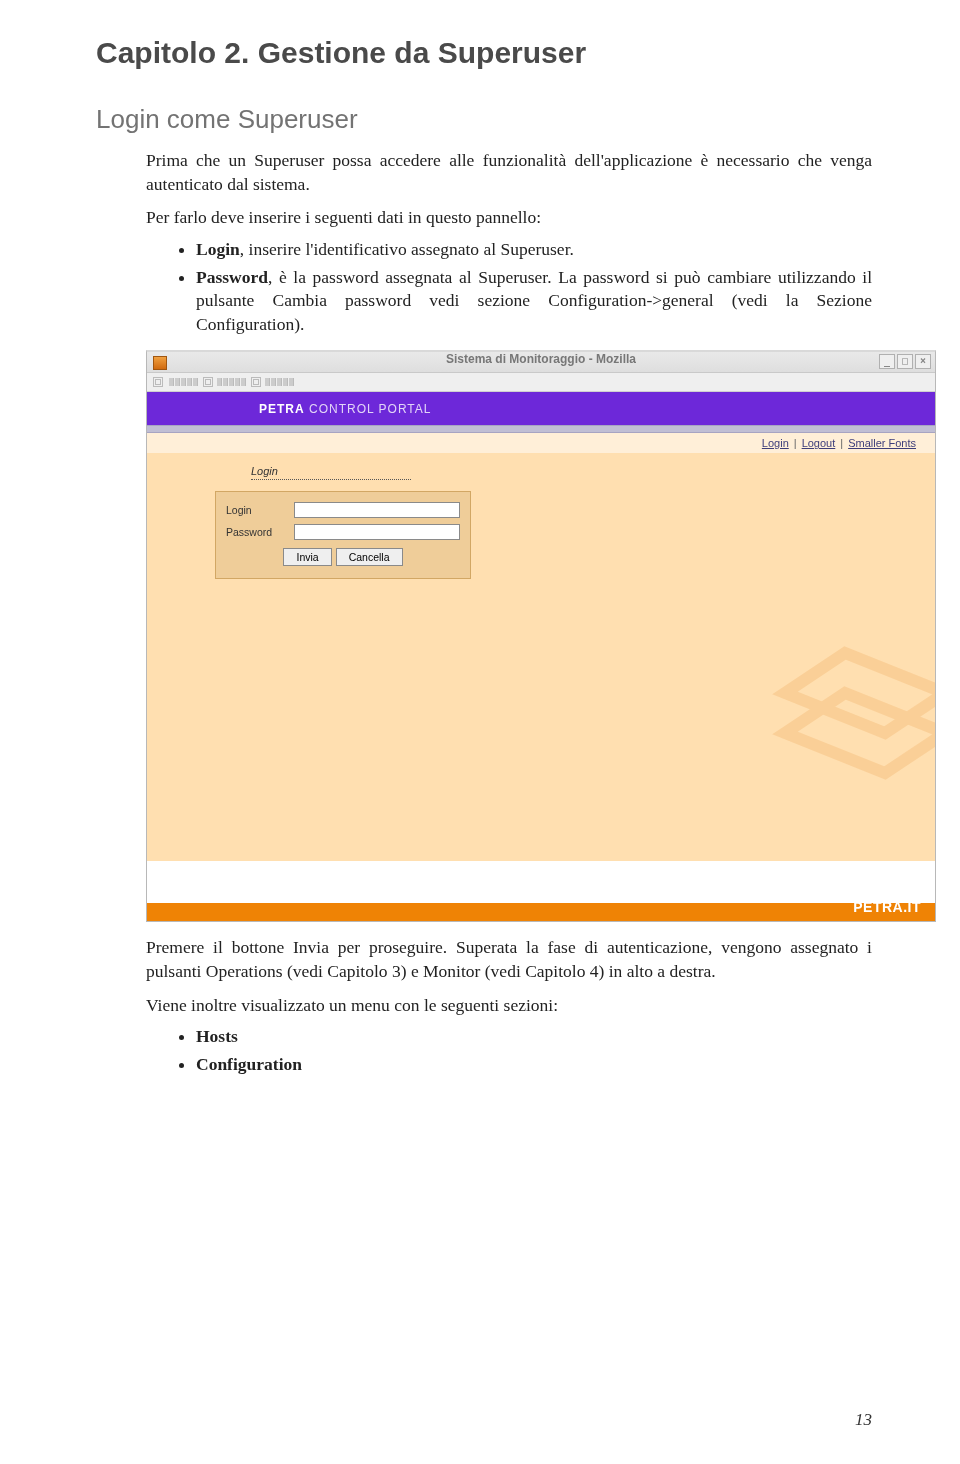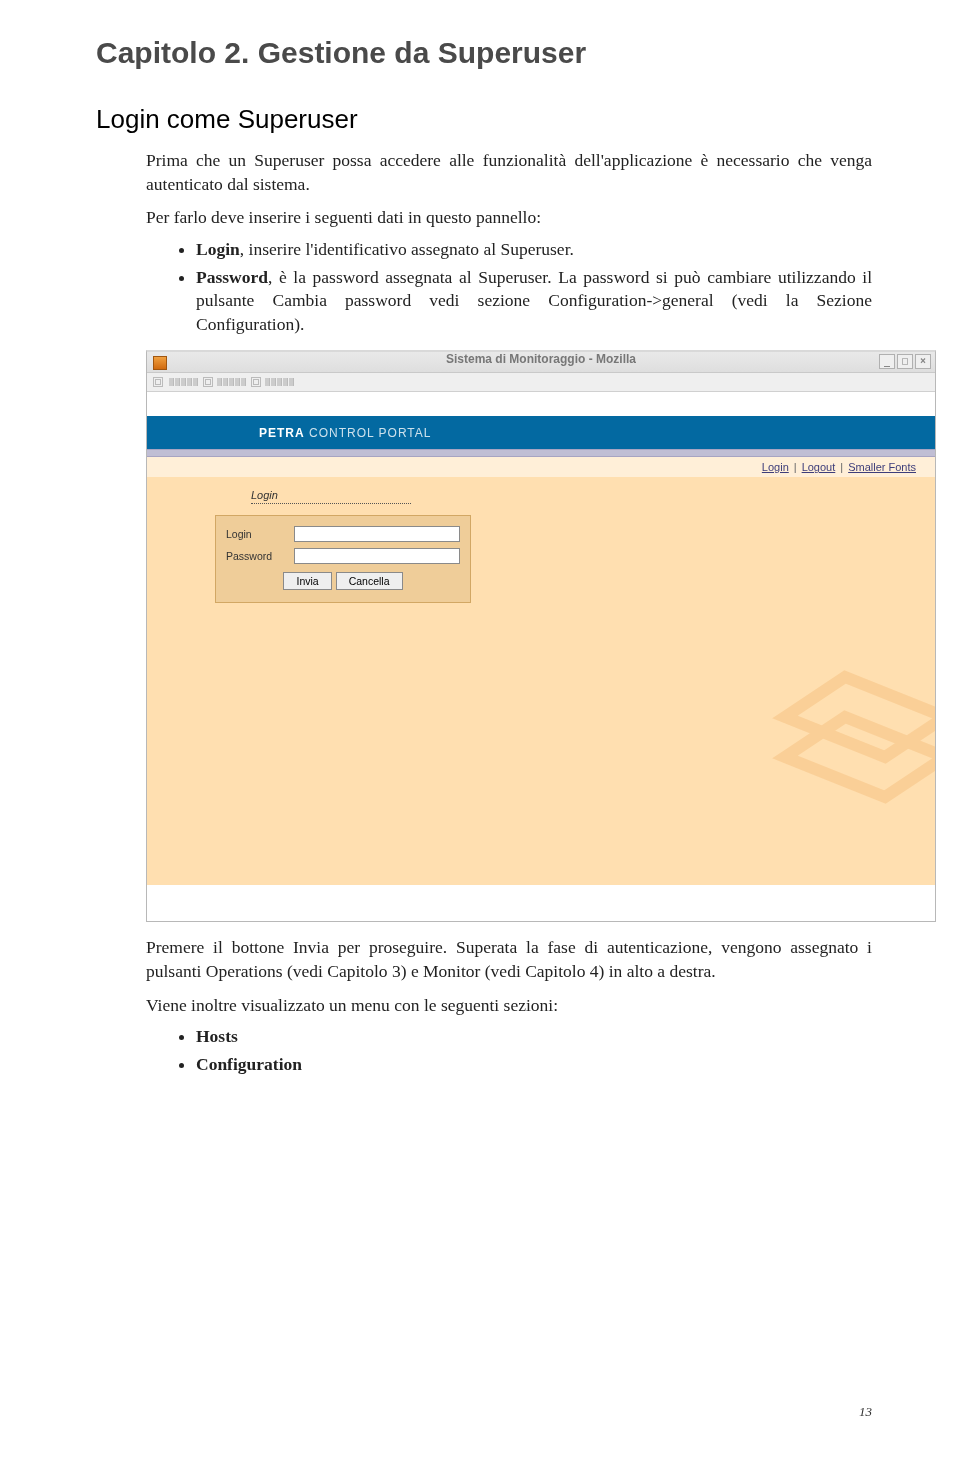--- a/index.html
+++ b/index.html
@@ -21,21 +21,21 @@
     font-family: Arial, Helvetica, sans-serif;
     font-weight: 700;
     font-size: 30px;
     color: #4a4a4a;
     margin: 0 0 34px 0;
   }
   .section-title {
     font-family: Arial, Helvetica, sans-serif;
     font-weight: 400;
     font-size: 26px;
-    color: #000000;
+    color: #737373;
     margin: 0 0 14px 0;
   }
   .body-text {
     font-size: 17.5px;
     line-height: 1.35;
     text-align: justify;
     margin: 0 0 10px 0;
     padding-left: 50px;
   }
   .body-text-2 {
@@ -133,25 +133,24 @@
   }
   .content-area {
     position: relative;
     height: calc(100% - 38px);
     background: #ffffff;
     overflow: hidden;
   }
   .banner {
     height: 33px;
     width: 100%;
-    background: #0369a1;
+    background: #6d28d9;
     display: flex;
     align-items: center;
     position: relative;
-    margin-top: 24px;
   }
   .banner .logo {
     margin-left: 112px;
     font-family: Arial, sans-serif;
     font-size: 12px;
     letter-spacing: 1px;
     color: #ffffff;
   }
   .banner .logo b { font-weight: 800; }
   .banner .logo span { font-weight: 300; opacity: .8; }
@@ -272,24 +271,24 @@
   .whiteband {
     position: absolute;
     left: 0;
     right: 0;
     bottom: 22px;
     height: 42px;
     background: #ffffff;
   }
   .page-number {
     position: absolute;
-    bottom: 44px;
+    bottom: 34px;
     right: 88px;
     font-style: italic;
-    font-size: 13px;
+    font-size: 17px;
     color: #333;
   }
 </style>
 </head>
 <body>
 
 <div class="page">
 
   <h1 class="chapter-title">Capitolo 2. Gestione da Superuser</h1>
 

